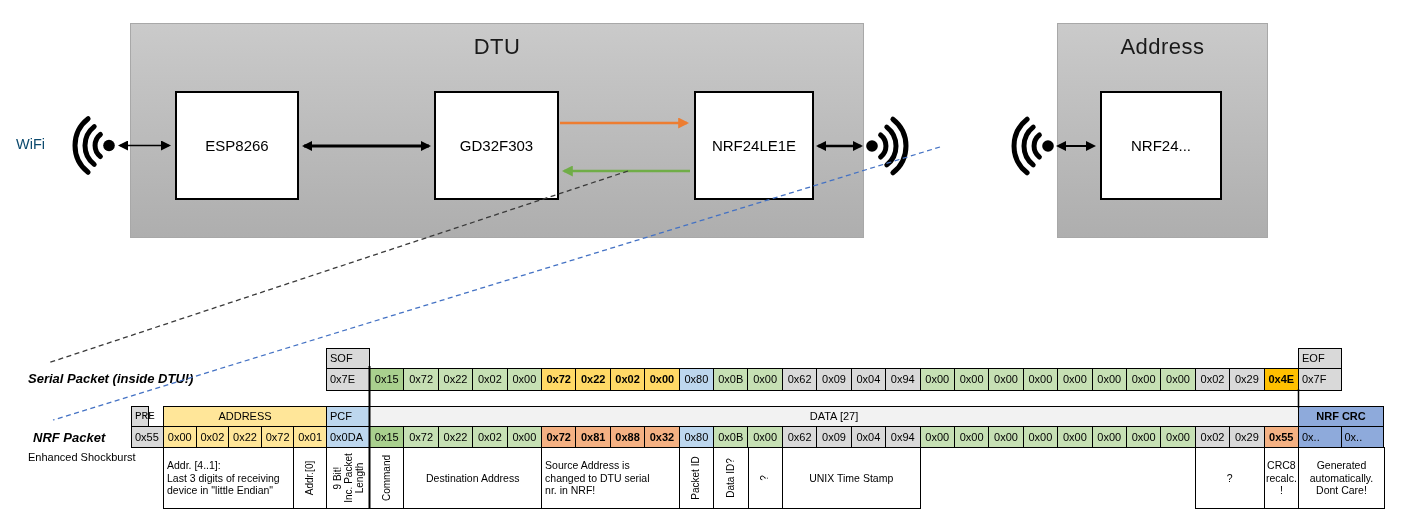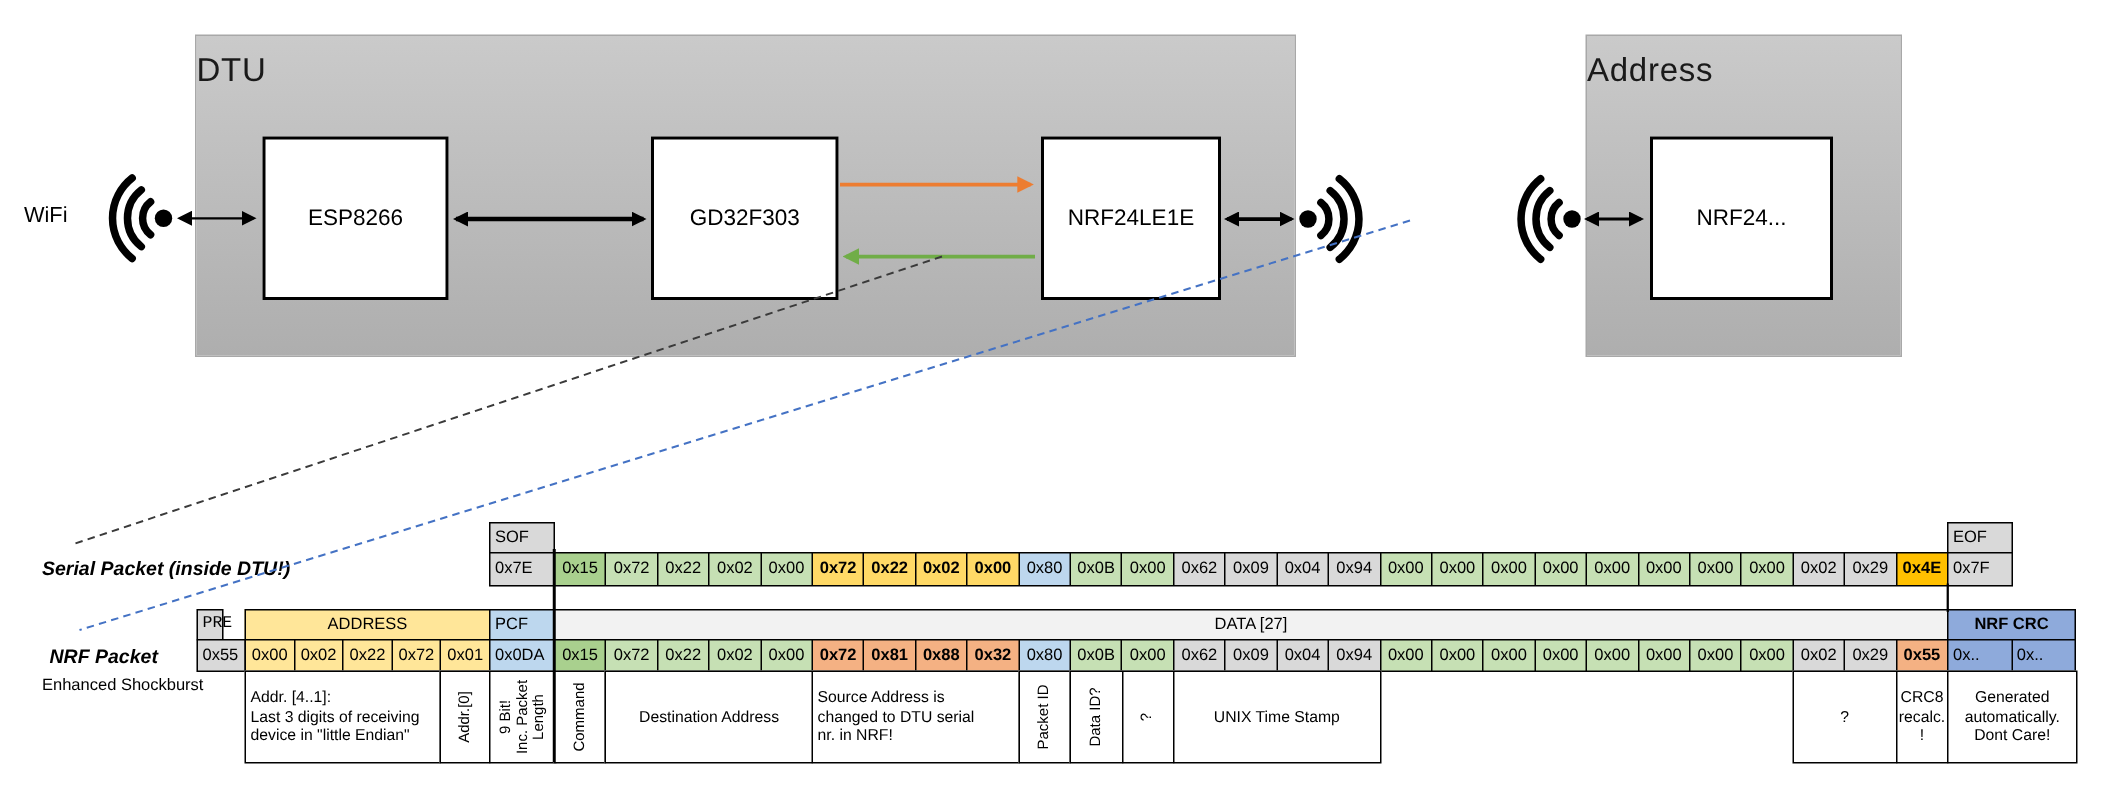--- a/index.html
+++ b/index.html
@@ -1,23 +1,23 @@
 <!DOCTYPE html>
 <html><head>
 <meta charset="utf-8">
 <style>
   html,body{margin:0;padding:0;background:#fff;}
   #stage{position:relative;width:1406px;height:523px;background:#fff;overflow:hidden;
          font-family:"Liberation Sans","DejaVu Sans",sans-serif;color:#000;}
   
   .graybox{position:absolute;background:linear-gradient(180deg,#cacaca,#aeaeae);border:1px solid #a8a8a8;box-sizing:border-box;}
-  .boxtitle{position:absolute;width:100%;top:10px;font-size:22px;color:#1a1a1a;letter-spacing:.5px;}
+  .boxtitle{position:absolute;width:100%;text-align:center;top:10px;font-size:22px;color:#1a1a1a;letter-spacing:.5px;}
   .chip{position:absolute;background:#fff;border:2px solid #000;box-sizing:border-box;
         display:flex;align-items:center;justify-content:center;font-size:15px;}
-  .wifilabel{position:absolute;left:16px;top:136px;font-size:14.5px;color:#000000;}
+  .wifilabel{position:absolute;left:16px;top:136px;font-size:14.5px;color:#0c4a6e;}
   
   .hcell{position:absolute;box-sizing:border-box;border:1px solid #000;font-size:11px;
          display:flex;align-items:center;justify-content:center;line-height:1;}
   .hcell.left{justify-content:flex-start;padding-left:3px;}
   .brow{position:absolute;display:flex;gap:1px;background:#000;padding:1px;box-sizing:border-box;}
   .bcell{flex:1;display:flex;align-items:center;justify-content:center;font-size:11px;line-height:1;background:#fff;min-width:0;}
   .bold{font-weight:bold;}
   .c-gray{background:#D9D9D9;} .c-lgray{background:#F2F2F2;} .c-dgreen{background:#A9D08E;}
   .c-green{background:#C6E0B4;} .c-yellow{background:#FFE699;} .c-gold{background:#FFD966;}
   .c-amber{background:#FFC000;} .c-blue{background:#BDD7EE;} .c-dblue{background:#8EAADB;}

